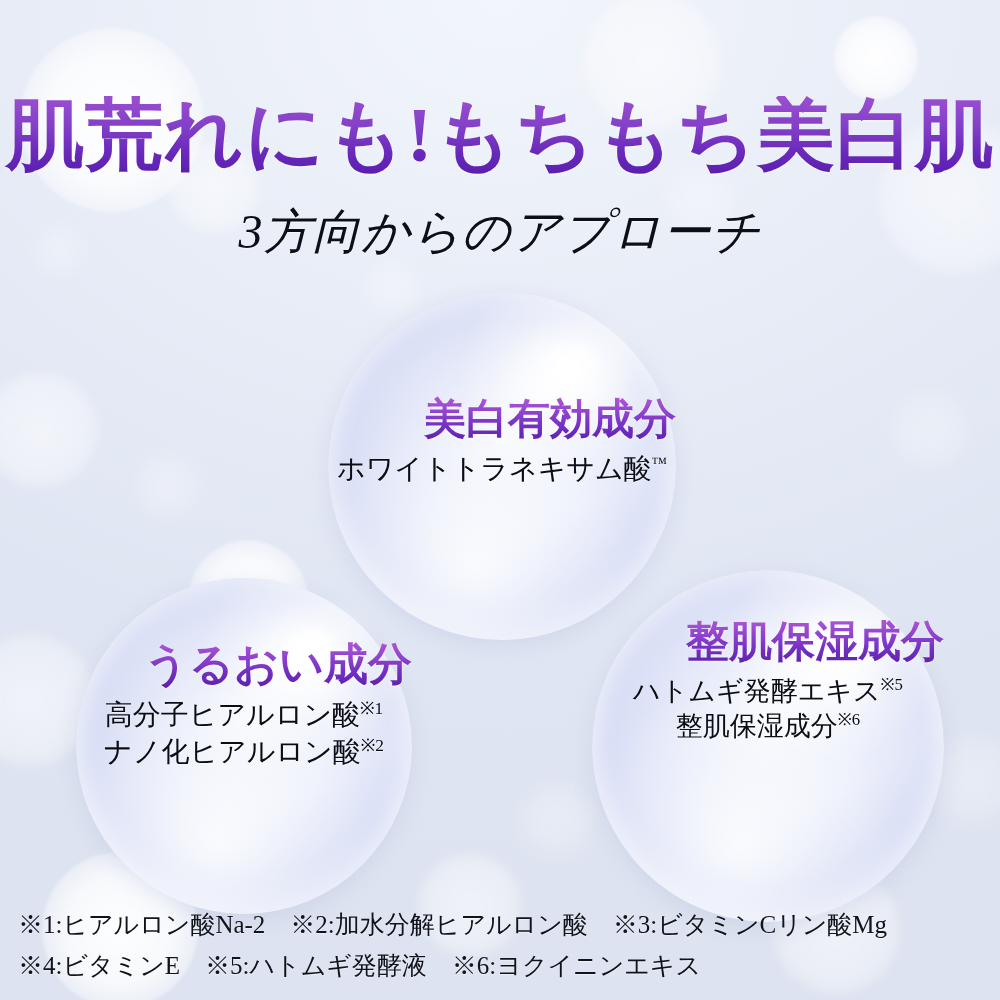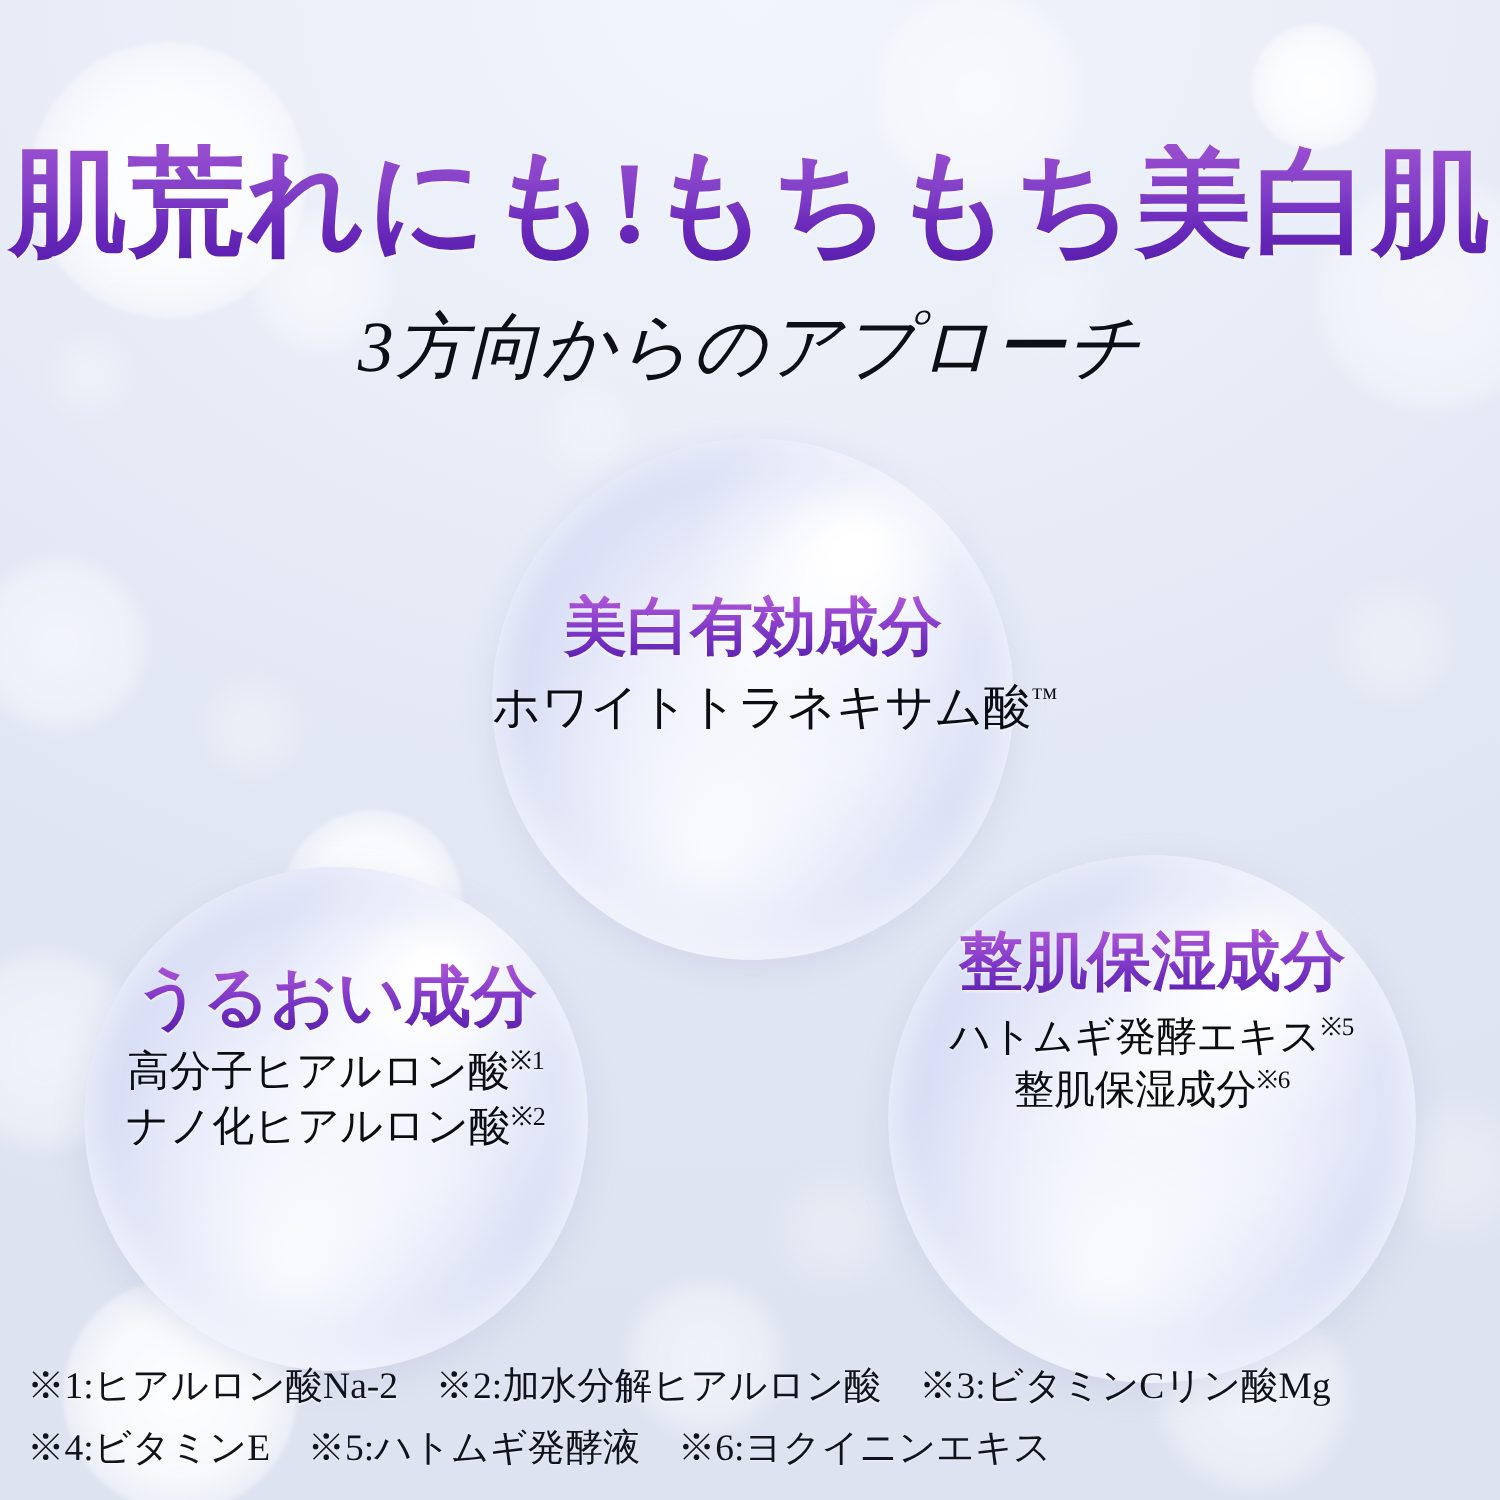--- a/index.html
+++ b/index.html
@@ -143,21 +143,21 @@
     transform: rotate(-22deg);
     background: radial-gradient(ellipse at 50% 50%,
         rgba(255,255,255,1) 0%,
         rgba(255,255,255,0.65) 45%,
         rgba(255,255,255,0.0) 100%);
     filter: blur(3px);
     pointer-events: none;
   }
 
   #bubble-top    { left: 328px; top: 292px; width: 348px; height: 348px; }
-  #bubble-left   { left:  56px; top: 578px; width: 336px; height: 336px; }
+  #bubble-left   { left:  76px; top: 578px; width: 336px; height: 336px; }
   #bubble-right  { left: 592px; top: 570px; width: 352px; height: 352px; }
 
   .bubble-content {
     position: absolute;
     left: 0;
     width: 100%;
     text-align: center;
     z-index: 3;
   }
   #bubble-top .bubble-content   { top: 104px; }
@@ -169,35 +169,36 @@
     line-height: 1.12;
     font-weight: 700;
     letter-spacing: 0px;
     white-space: nowrap;
     background: linear-gradient(to bottom, #b158d8 0%, #9546cf 30%, #7430c2 64%, #5c1fab 100%);
     -webkit-background-clip: text;
     background-clip: text;
     color: transparent;
     -webkit-text-fill-color: transparent;
     filter: drop-shadow(0 1px 1px rgba(255,255,255,0.7));
+    text-align: right;
   }
   #bubble-right .bubble-heading { font-size: 43px; }
   #bubble-left  .bubble-heading { font-size: 44px; }
 
   .bubble-lines {
     margin-top: 8px;
   }
   .bubble-line {
     font-size: 27px;
     line-height: 1.30;
     color: #0b0d14;
     white-space: nowrap;
     text-shadow: 0 1px 1px rgba(255,255,255,0.55);
   }
-  #bubble-top .bubble-line { font-size: 32px; margin-top: 6px; }
+  #bubble-top .bubble-line { font-size: 28px; margin-top: 6px; }
   #bubble-left .bubble-line { font-size: 28px; }
   #bubble-right .bubble-line { font-size: 27px; }
 
   .sup-mark {
     font-size: 0.62em;
     vertical-align: super;
     line-height: 0;
   }
   .tm-mark {
     font-size: 0.56em;

